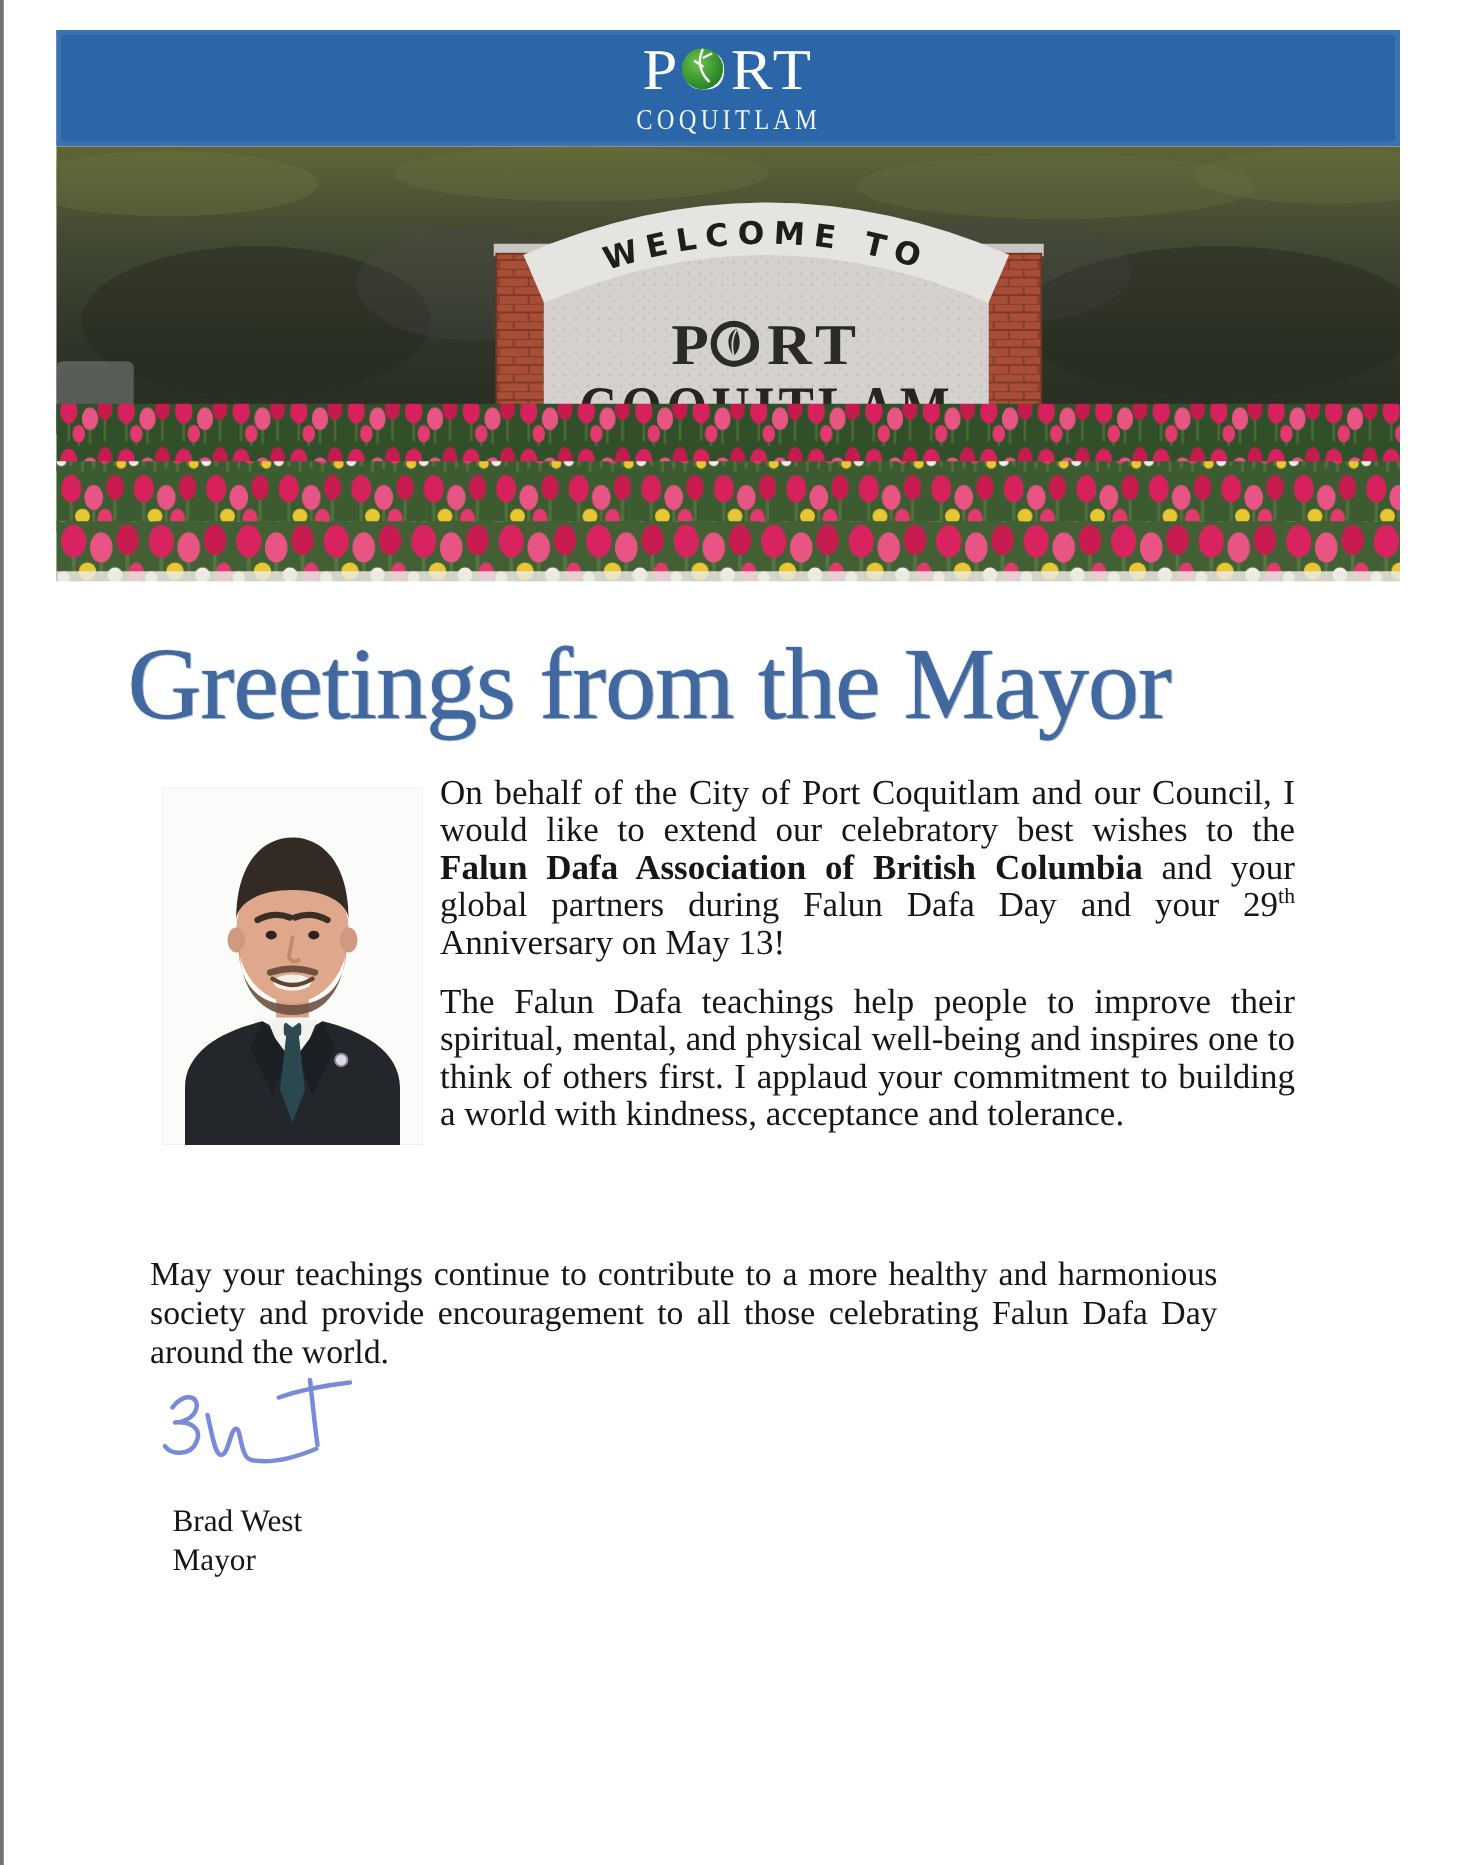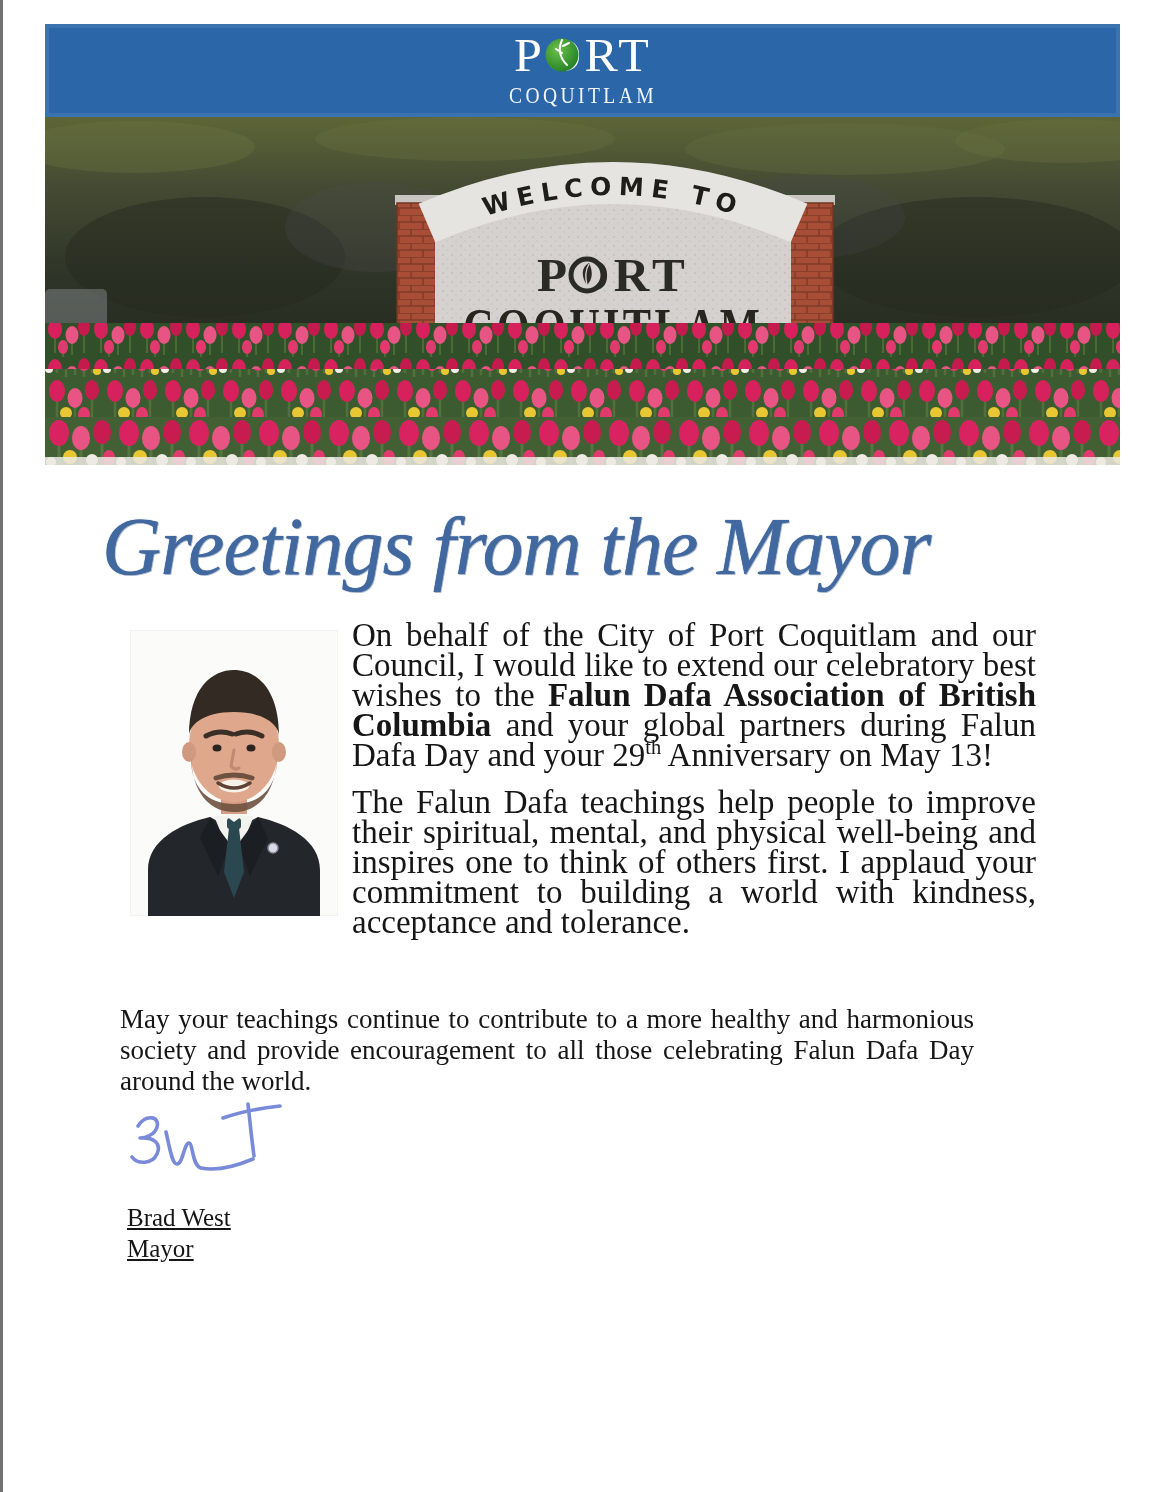--- a/index.html
+++ b/index.html
@@ -17,42 +17,42 @@
   }
   
   .hero{position:absolute;left:45px;top:117px;width:1075px;height:348px;}
   .hero svg{display:block;}
   
   .page-title{
     position:absolute;left:102px;top:500px;width:968px;
     font-family:"Liberation Serif",serif;font-size:82px;line-height:1.15;
     color:var(--title-blue,#41699f);
     text-shadow:0 0 1px #2d5288, 1px 1px 0 rgba(45,82,136,.35);
-    white-space:nowrap;letter-spacing:-1px;font-style:italic;
+    white-space:nowrap;letter-spacing:-1px;
   }
   
   .portrait{position:absolute;left:130px;top:630px;width:208px;height:286px;}
   
   .letter-col{
     position:absolute;left:352px;top:620px;width:684px;
-    font-size:33px;line-height:30px;text-align:justify;
+    font-size:28px;line-height:30px;text-align:justify;
   }
   .letter-col p{margin:0 0 17px 0;}
   .para-wide{
     position:absolute;left:120px;top:1004px;width:854px;
     font-size:27px;line-height:31px;text-align:justify;
   }
   .para-wide p{margin:0;}
   sup{font-size:.62em;vertical-align:super;line-height:0;}
   b{font-weight:bold;}
   
   .signature{position:absolute;left:122px;top:1096px;width:170px;height:120px;}
   .signoff{
-    position:absolute;left:127px;top:1202px;
-    font-size:25px;line-height:31px;text-decoration:underline;
+    position:absolute;left:138px;top:1202px;
+    font-size:25px;line-height:31px;
   }
 </style>
 </head>
 <body>
 
 <div class="scan-edge"></div>
 
 <div class="banner">
   <svg width="320" height="88" viewBox="0 0 320 88">
     <defs>

